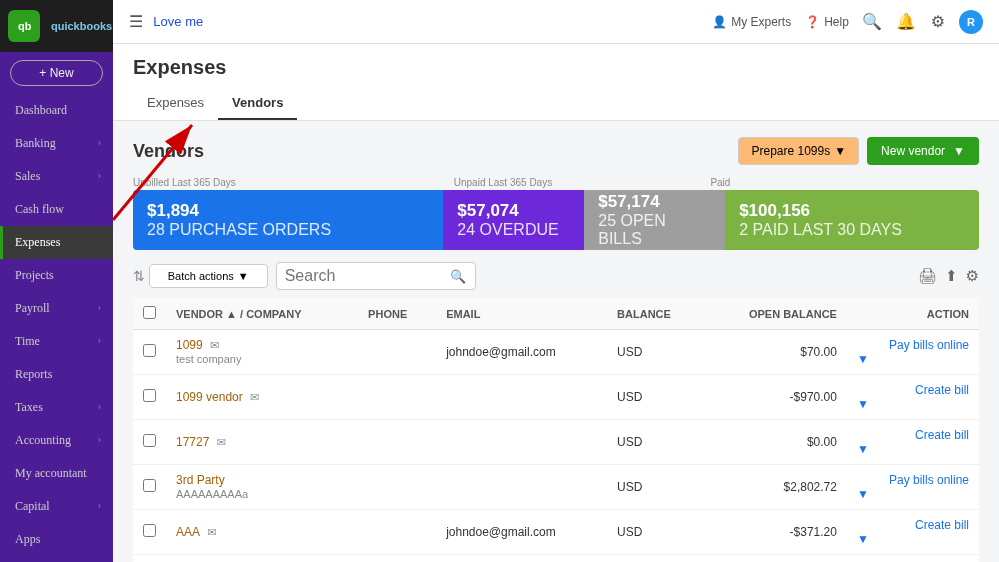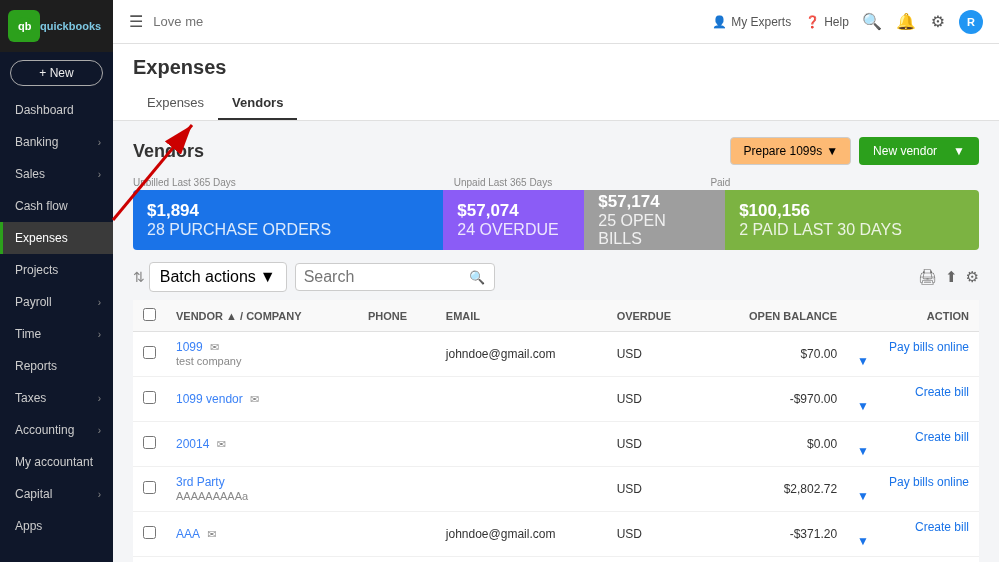--- a/index.html
+++ b/index.html
@@ -1,21 +1,21 @@
 <!DOCTYPE html>
 <html><head>
   <meta charset="utf-8">
   <style>
     * { box-sizing: border-box; margin: 0; padding: 0; }
     body { font-family: Arial, sans-serif; font-size: 13px; background: #f4f4f4; display: flex; height: 562px; overflow: hidden; }
 
     
     #sidebar {
       width: 113px;
-      background: #0f172a;
+      background: #4c1d95;
       color: #ccc;
       display: flex;
       flex-direction: column;
       flex-shrink: 0;
       height: 562px;
       overflow-y: auto;
     }
     #sidebar-logo {
       display: flex;
       align-items: center;
@@ -24,42 +24,42 @@
     }
     .qb-logo {
       width: 32px; height: 32px;
       background: #2CA01C;
       border-radius: 6px;
       display: flex; align-items: center; justify-content: center;
       color: white; font-weight: bold; font-size: 11px;
       flex-shrink: 0;
     }
     .qb-logo-text {
-      color: #7ec8e3; font-size: 11px; font-weight: bold; margin-left: 0;
+      color: #7ec8e3; font-size: 11px; font-weight: bold; margin-left: 11px;
     }
     #new-btn {
       margin: 8px 10px;
       background: transparent;
       border: 1px solid #aaa;
       color: #eee;
       border-radius: 16px;
       padding: 5px 10px;
       cursor: pointer;
       font-size: 12px;
       text-align: center;
     }
     .sidebar-item {
       display: flex;
-      align-items: center;
       justify-content: space-between;
       padding: 9px 12px;
       cursor: pointer;
       color: #ccc;
       font-size: 12px;
       border-left: 3px solid transparent;
+      font-family: Liberation Serif, serif;
     }
     .sidebar-item.active {
       color: #fff;
       border-left: 3px solid #2CA01C;
       background: #3a3a3a;
     }
     .sidebar-item .chevron { font-size: 10px; color: #888; }
 
     
     #main {
@@ -73,21 +73,21 @@
     #topbar {
       height: 44px;
       background: #fff;
       display: flex;
       align-items: center;
       padding: 0 16px;
       border-bottom: 1px solid #e0e0e0;
       justify-content: space-between;
     }
     #topbar-left { display: flex; align-items: center; gap: 10px; }
-    #topbar-title { font-size: 13px; color: #737373; }
+    #topbar-title { font-size: 13px; color: #1d4ed8; }
     #topbar-right { display: flex; align-items: center; gap: 14px; color: #555; font-size: 12px; }
     .topbar-icon { font-size: 16px; cursor: pointer; color: #555; }
     .topbar-user { display: flex; align-items: center; gap: 4px; font-size: 12px; cursor: pointer; }
     .avatar-circle {
       width: 24px; height: 24px; border-radius: 50%;
       background: #2196f3; color: white; display: flex; align-items: center; justify-content: center;
       font-size: 11px; font-weight: bold;
     }
 
     
@@ -120,73 +120,73 @@
       display: flex; align-items: center; justify-content: space-between; margin-bottom: 12px;
     }
     #vendors-top h2 { font-size: 18px; color: #333; }
     #vendors-actions { display: flex; gap: 8px; align-items: center; }
     .prepare-btn {
       border: 1px solid #ccc; background: #fdba74; border-radius: 4px;
       padding: 6px 12px; font-size: 12px; cursor: pointer; display: flex; align-items: center; gap: 4px;
     }
     .new-vendor-btn {
       background: #2CA01C; color: white; border: none; border-radius: 4px;
-      padding: 7px 14px; font-size: 12px; cursor: pointer; display: flex; align-items: center; gap: 16px;
+      padding: 7px 14px; font-size: 12px; cursor: pointer; display: flex; align-items: center; gap: 8px;
     }
 
     
     #summary-bars {
       display: flex;
       margin-bottom: 12px;
       border-radius: 4px;
       overflow: hidden;
       height: 60px;
     }
     .bar-section {
       display: flex; flex-direction: column; justify-content: center;
       padding: 24px 14px; color: white;
     }
     .bar-section .bar-amount { font-size: 17px; font-weight: bold; }
     .bar-section .bar-sub { font-size: 16px; opacity: 0.85; }
     .bar-blue { background: #1a73e8; flex: 2.5; }
-    .bar-orange { background: #8b5cf6; flex: 1; }
+    .bar-orange { background: #6d28d9; flex: 1; }
     .bar-gray { background: #9e9e9e; flex: 1; }
     .bar-green { background: #7cb342; flex: 2; }
 
     
     #summary-container { margin-bottom: 12px; }
 
     
     #vendor-toolbar {
       display: flex; align-items: center; justify-content: space-between;
       margin-bottom: 8px;
       background: #f4f5f7;
     }
     #vendor-toolbar-left { display: flex; align-items: center; gap: 8px; }
     .batch-btn {
       border: 1px solid #ccc; background: #fff; border-radius: 4px;
-      padding: 5px 10px; font-size: 16px; cursor: pointer; display: flex; align-items: center; gap: 4px;
+      padding: 5px 18px; font-size: 11px; cursor: pointer; display: flex; align-items: center; gap: 4px;
     }
     .search-box {
       display: flex; align-items: center; border: 1px solid #ccc; background: #fff;
       border-radius: 4px; padding: 4px 8px; gap: 6px;
     }
     .search-box input { border: none; outline: none; font-size: 16px; width: 160px; }
     #vendor-toolbar-right { display: flex; gap: 8px; color: #666; font-size: 15px; }
 
     
     #vendor-table { width: 100%; border-collapse: collapse; background: #fff; font-size: 12px; }
     #vendor-table th {
       background: #f9f9f9; border-bottom: 1px solid #e0e0e0;
       padding: 8px 10px; text-align: left; color: #555; font-size: 11px; font-weight: 600;
     }
     #vendor-table td {
       padding: 8px 10px; border-bottom: 1px solid #f0f0f0; color: #333;
     }
-    .vendor-name { color: #3b82f6; cursor: pointer; font-weight: 500; }
+    .vendor-name { color: #a16207; cursor: pointer; font-weight: 500; }
     .sub-text { color: #888; font-size: 11px; }
     .action-link { color: #1a73e8; cursor: pointer; font-size: 12px; }
     .action-dropdown { display: flex; align-items: center; gap: 2px; }
     .amount-cell { text-align: right; }
     .checkbox-cell { width: 30px; }
     input[type="checkbox"] { cursor: pointer; }
 
     
     #content::-webkit-scrollbar { width: 6px; }
     #content::-webkit-scrollbar-track { background: #f0f0f0; }
@@ -356,21 +356,21 @@
         </div>
       </div>
 
       <table id="vendor-table">
         <thead>
           <tr id="table-header-row">
               <th style="width: 30px;"><input type="checkbox" style=""></th>
               <th>VENDOR ▲ / COMPANY</th>
               <th>PHONE</th>
               <th>EMAIL</th>
-              <th>OVERDUE</th>
+              <th>BALANCE</th>
               <th style="text-align: right;">OPEN BALANCE</th>
               <th style="text-align: right;">ACTION</th>
             </tr>
         </thead>
         <tbody id="vendor-table-body">
             <tr>
               <td class="checkbox-cell"><input type="checkbox" style=""></td>
               <td><span class="vendor-name">1099</span> <span class="email-icon">✉</span><br><span class="sub-text">test company</span></td>
               <td></td>
               <td>johndoe@gmail.com</td>
@@ -382,21 +382,21 @@
               <td class="checkbox-cell"><input type="checkbox" style=""></td>
               <td><span class="vendor-name">1099 vendor</span> <span class="email-icon">✉</span></td>
               <td></td>
               <td></td>
               <td>USD</td>
               <td class="amount-cell">-$970.00</td>
               <td style="text-align: right;"><span class="action-link">Create bill</span> <span class="action-dropdown" style="color:#1a73e8;cursor:pointer;">▼</span></td>
             </tr>
             <tr>
               <td class="checkbox-cell"><input type="checkbox" style=""></td>
-              <td><span class="vendor-name">20014</span> <span class="email-icon">✉</span></td>
+              <td><span class="vendor-name">17727</span> <span class="email-icon">✉</span></td>
               <td></td>
               <td></td>
               <td>USD</td>
               <td class="amount-cell">$0.00</td>
               <td style="text-align: right;"><span class="action-link">Create bill</span> <span class="action-dropdown" style="color:#1a73e8;cursor:pointer;">▼</span></td>
             </tr>
             <tr>
               <td class="checkbox-cell"><input type="checkbox" style=""></td>
               <td><span class="vendor-name">3rd Party</span><br><span class="sub-text">AAAAAAAAAa</span></td>
               <td></td>

